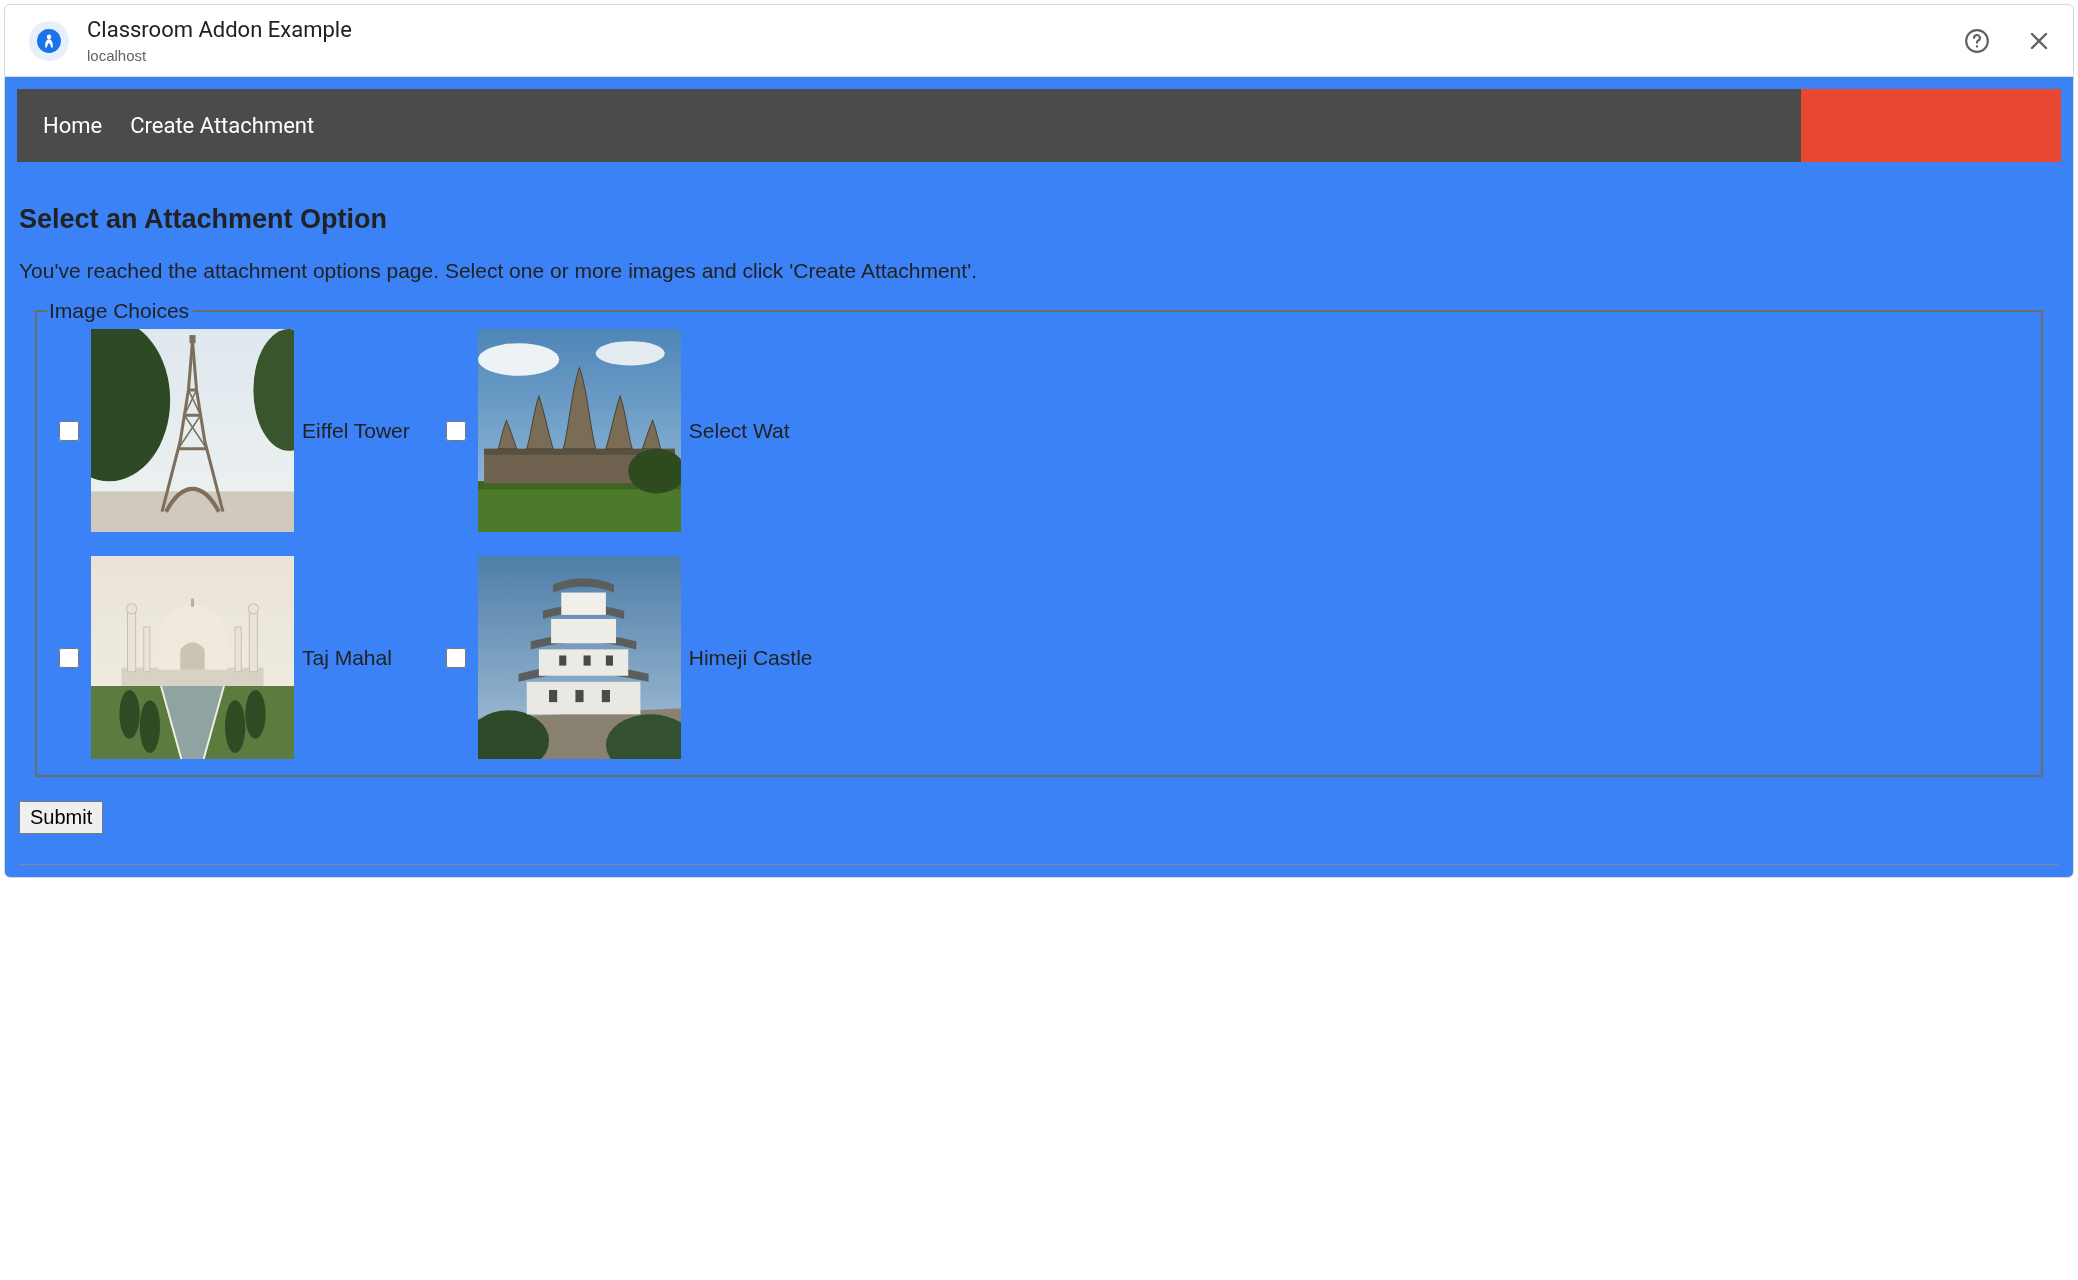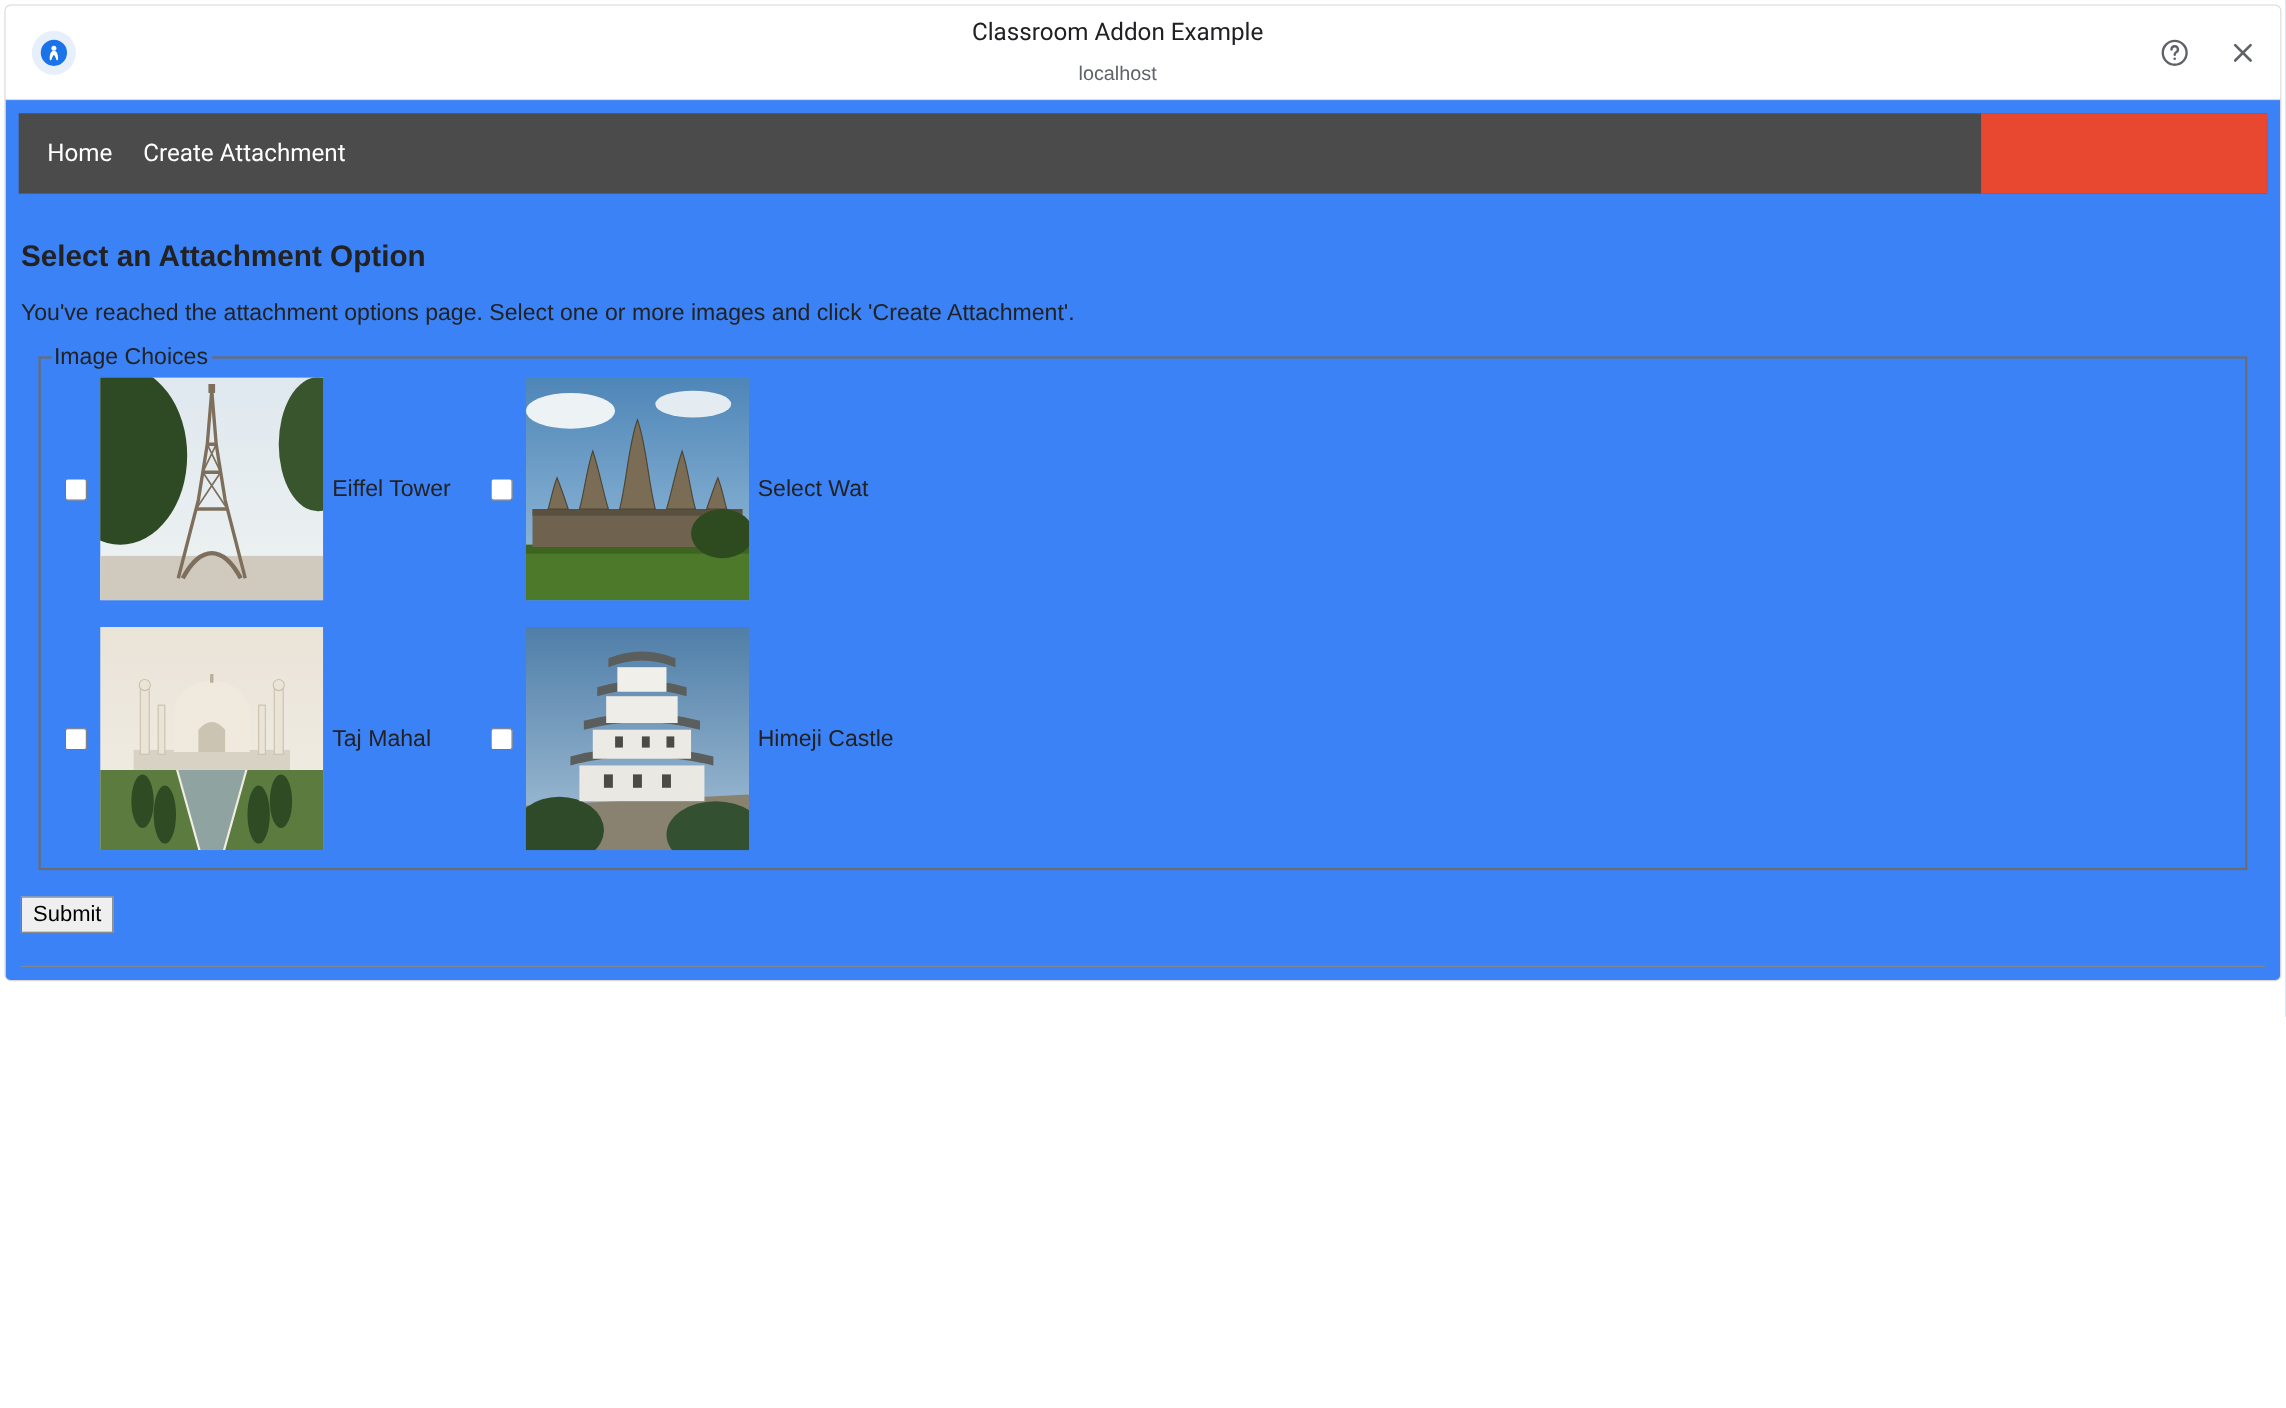--- a/index.html
+++ b/index.html
@@ -15,41 +15,40 @@
       border-radius: 6px;
       margin: 4px;
       background: #fff;
       overflow: hidden;
     }
     .dialog-header {
       display: flex;
       align-items: center;
       padding: 12px 20px 12px 24px;
       gap: 18px;
-      text-align: center;
     }
     .dialog-icon {
       width: 40px; height: 40px;
       border-radius: 50%;
       background: #e6effa;
       display: flex; align-items: center; justify-content: center;
       flex-shrink: 0;
     }
     .dialog-icon svg { width: 26px; height: 26px; }
     .dialog-titles { flex: 1 1 auto; }
     .dialog-title {
       font-family: "Google Sans", Roboto, Arial, sans-serif;
       font-size: 22px;
       line-height: 1.2;
       color: #202124;
     }
     .dialog-sub {
-      font-size: 18px;
+      font-size: 15px;
       color: #5f6368;
-      margin-top: 14px;
+      margin-top: 4px;
     }
     .dialog-actions {
       display: flex;
       align-items: center;
       gap: 34px;
     }
     .action-btn {
       width: 28px; height: 28px;
       display: flex; align-items: center; justify-content: center;
       color: #5f6368;

